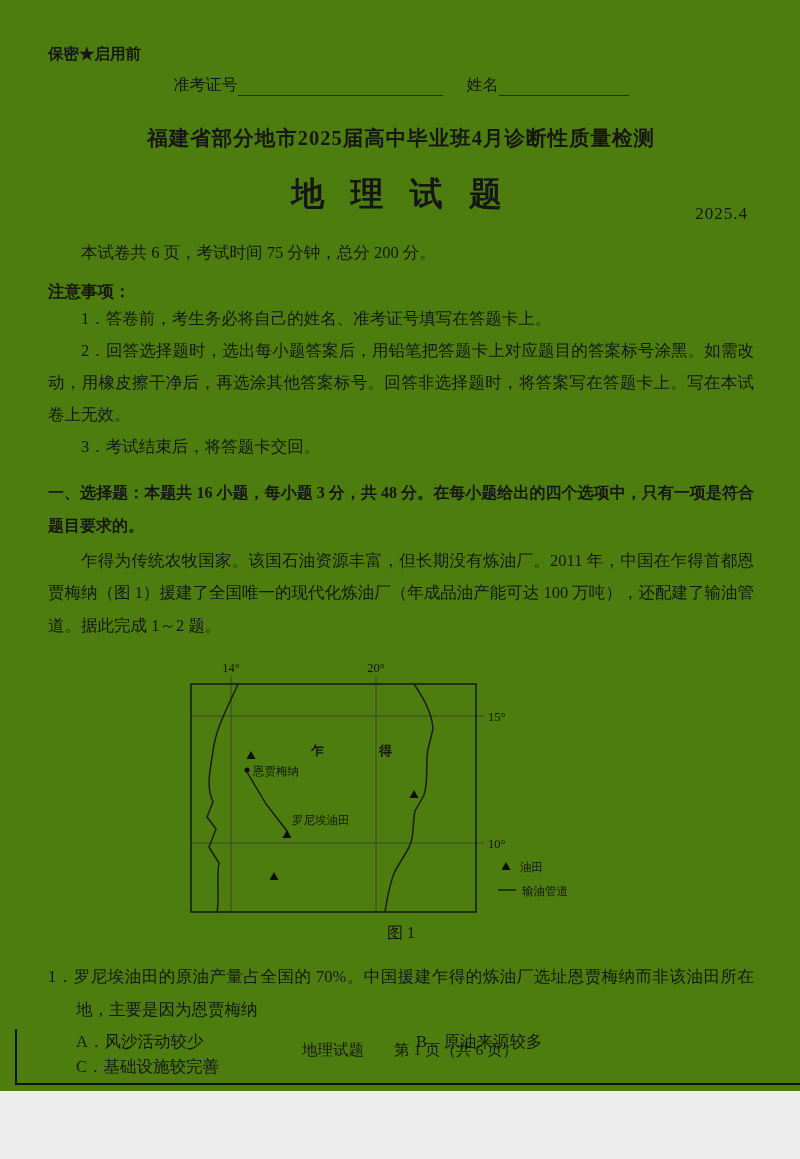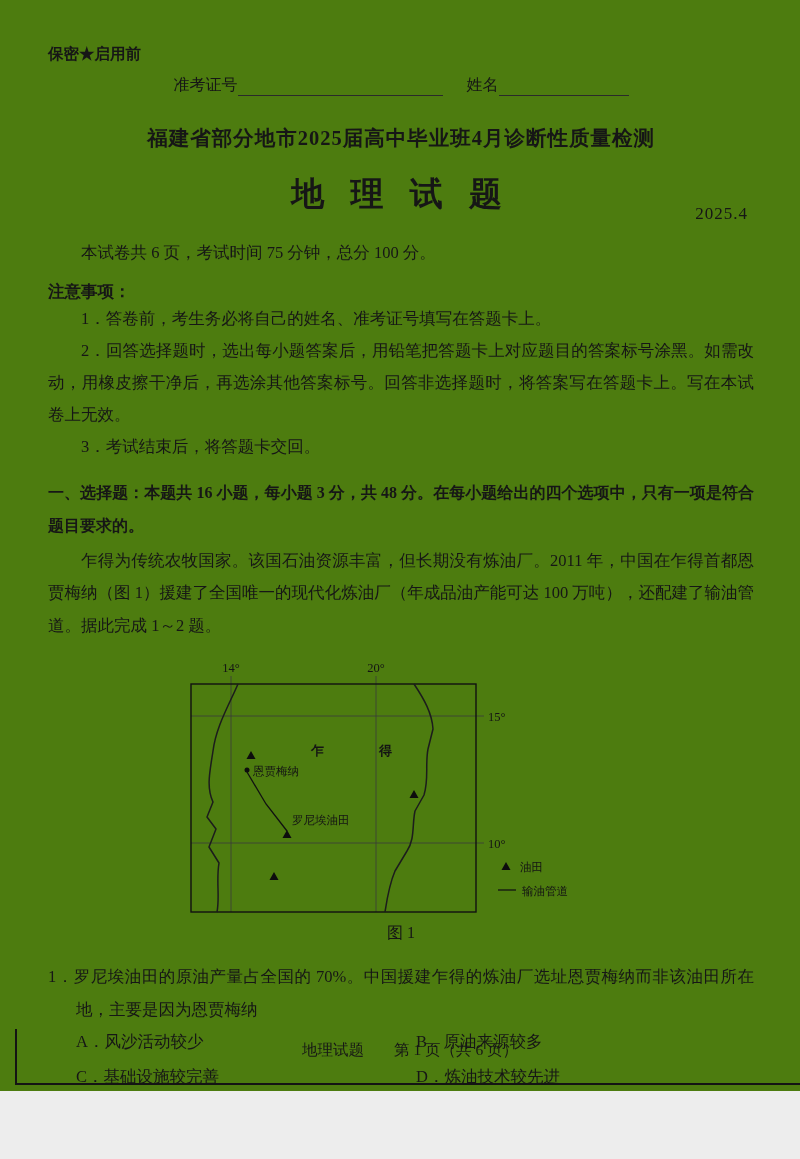--- a/index.html
+++ b/index.html
@@ -18,21 +18,21 @@
   .maintitle{text-align:center;font-size:33px;font-weight:bold;letter-spacing:9px;}
   .date{position:absolute;right:6px;bottom:2px;font-size:17px;letter-spacing:1px;font-weight:normal;}
   .intro{font-size:16.5px;margin-top:16px;text-indent:2em;}
   .notestitle{font-size:16.5px;font-weight:bold;margin-top:8px;}
   .note{font-size:16.5px;line-height:32px;text-indent:2em;text-align:justify;margin:0;}
   .section{font-size:16px;font-weight:bold;line-height:33px;margin-top:13px;text-align:justify;}
   .passage{font-size:16.5px;line-height:32.5px;text-indent:2em;text-align:justify;margin-top:3px;}
   .figure{text-align:center;margin-top:8px;}
   .caption{text-align:center;font-size:16px;margin-top:-2px;}
   .question{font-size:16.5px;line-height:33px;margin-top:16px;padding-left:1.7em;text-indent:-1.7em;text-align:justify;}
-  .options{margin-left:1.7em;margin-top:3px;display:grid;grid-template-columns:340px auto;row-gap:10px;font-size:16.5px;line-height:25px;}
+  .options{margin-left:1.7em;margin-top:3px;display:grid;grid-template-columns:340px auto;font-size:16.5px;line-height:25px;}
   .footer{position:absolute;left:0;right:0;bottom:30px;text-align:center;font-size:15.5px;padding-left:20px;}
   .footer span{margin:0 15px;}
   .scanline-b{position:absolute;left:15px;right:0;bottom:6px;height:2px;background:#141414;}
   .scanline-l{position:absolute;left:15px;bottom:6px;height:56px;width:2px;background:#141414;}
   svg text{font-family:"Liberation Serif","DejaVu Serif",serif;fill:#141414;}
   .deg{font-size:12.5px;}
   .place{font-size:11.5px;}
   .country{font-size:13px;font-weight:bold;}
   .grid{stroke:#3a3a3a;stroke-width:0.8;}
   .frame{fill:none;stroke:#111;stroke-width:1.4;}
@@ -58,21 +58,21 @@
     </div>
 
 
     <div class="examheader">福建省部分地市2025届高中毕业班4月诊断性质量检测</div>
 
     <div class="titlerow">
       <div class="maintitle">地 理 试 题</div>
       <div class="date">2025.4</div>
     </div>
 
-    <p class="intro">本试卷共 6 页，考试时间 75 分钟，总分 100 分。</p>
+    <p class="intro">本试卷共 6 页，考试时间 75 分钟，总分 200 分。</p>
 
     <div class="notestitle">注意事项：</div>
     <p class="note">1．答卷前，考生务必将自己的姓名、准考证号填写在答题卡上。</p>
     <p class="note">2．回答选择题时，选出每小题答案后，用铅笔把答题卡上对应题目的答案标号涂黑。如需改动，用橡皮擦干净后，再选涂其他答案标号。回答非选择题时，将答案写在答题卡上。写在本试卷上无效。</p>
     <p class="note">3．考试结束后，将答题卡交回。</p>
 
     <div class="section">一、选择题：本题共 16 小题，每小题 3 分，共 48 分。在每小题给出的四个选项中，只有一项是符合题目要求的。</div>
 
     <p class="passage">乍得为传统农牧国家。该国石油资源丰富，但长期没有炼油厂。2011 年，中国在乍得首都恩贾梅纳（图 1）援建了全国唯一的现代化炼油厂（年成品油产能可达 100 万吨），还配建了输油管道。据此完成 1～2 题。</p>
 
@@ -116,21 +116,20 @@
       </svg>
       <div class="caption">图 1</div>
     </div>
 
     <div class="question">1．罗尼埃油田的原油产量占全国的 70%。中国援建乍得的炼油厂选址恩贾梅纳而非该油田所在地，主要是因为恩贾梅纳</div>
 
     <div class="options">
       <div>A．风沙活动较少</div>
       <div>B．原油来源较多</div>
       <div>C．基础设施较完善</div>
-      <div>D．炼油技术较先进</div>
     </div>
 
   </div>
 
   <div class="footer">
     <span>地理试题</span><span>第 1 页（共 6 页）</span>
   </div>
 
   <div class="scanline-b"></div>
   <div class="scanline-l"></div>

